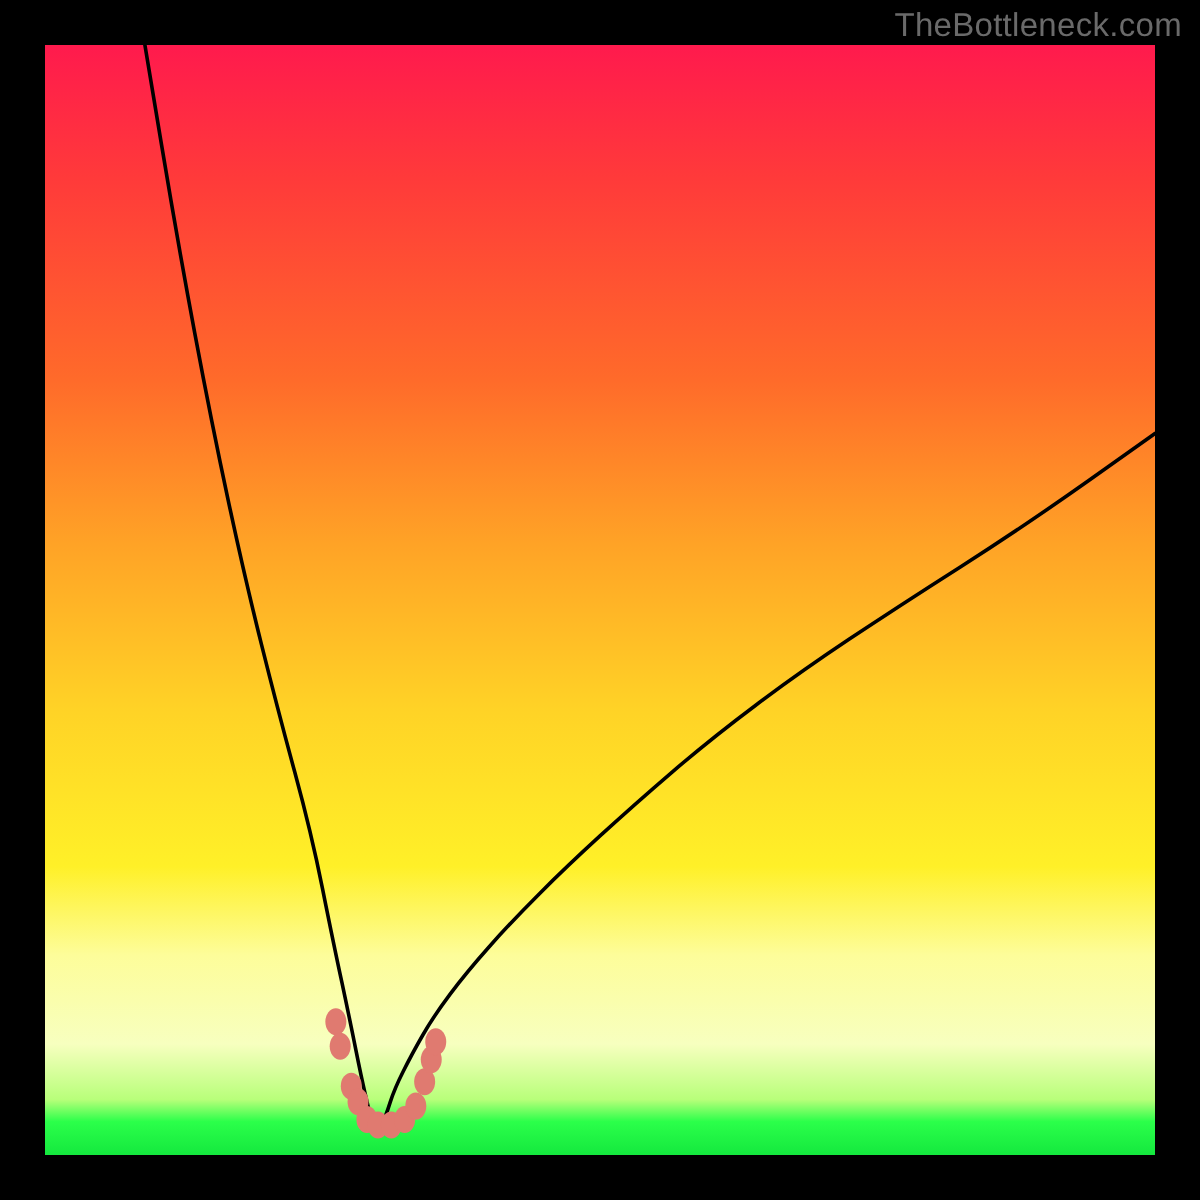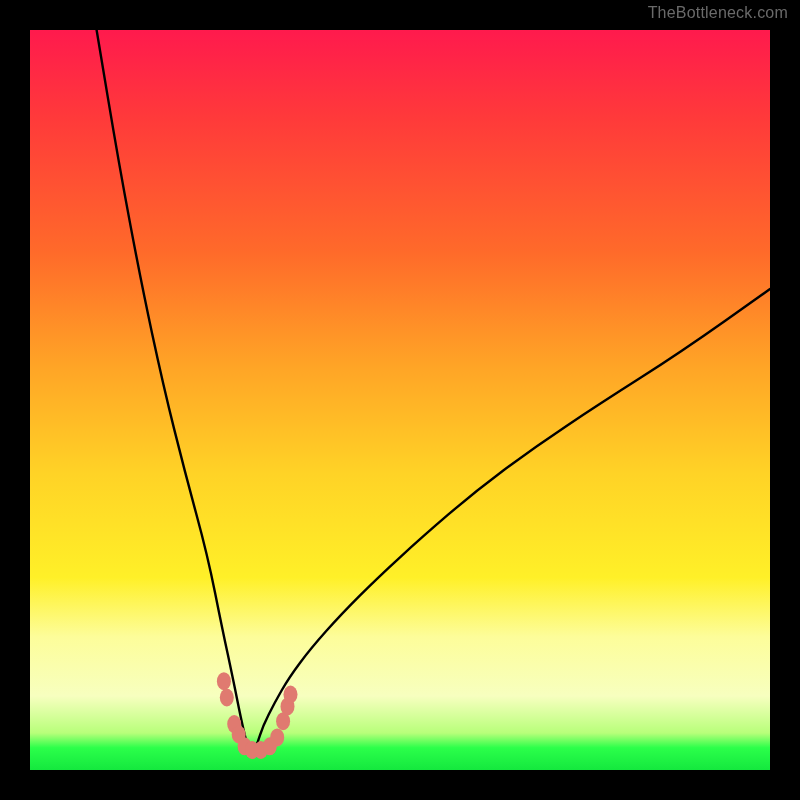--- a/index.html
+++ b/index.html
@@ -39,21 +39,21 @@
       #b8ff7a 95%,
       #2bff4a 97%,
       #14e83e 100%
     );
   }
   .watermark {
     position: absolute;
     top: 4px;
     right: 12px;
     color: #6a6a6a;
-    font-size: 16px;
+    font-size: 22px;
     letter-spacing: 0.2px;
     font-weight: 500;
   }
   svg.curve {
     position: absolute;
     top: 0;
     left: 0;
   }
 </style>
 </head>

